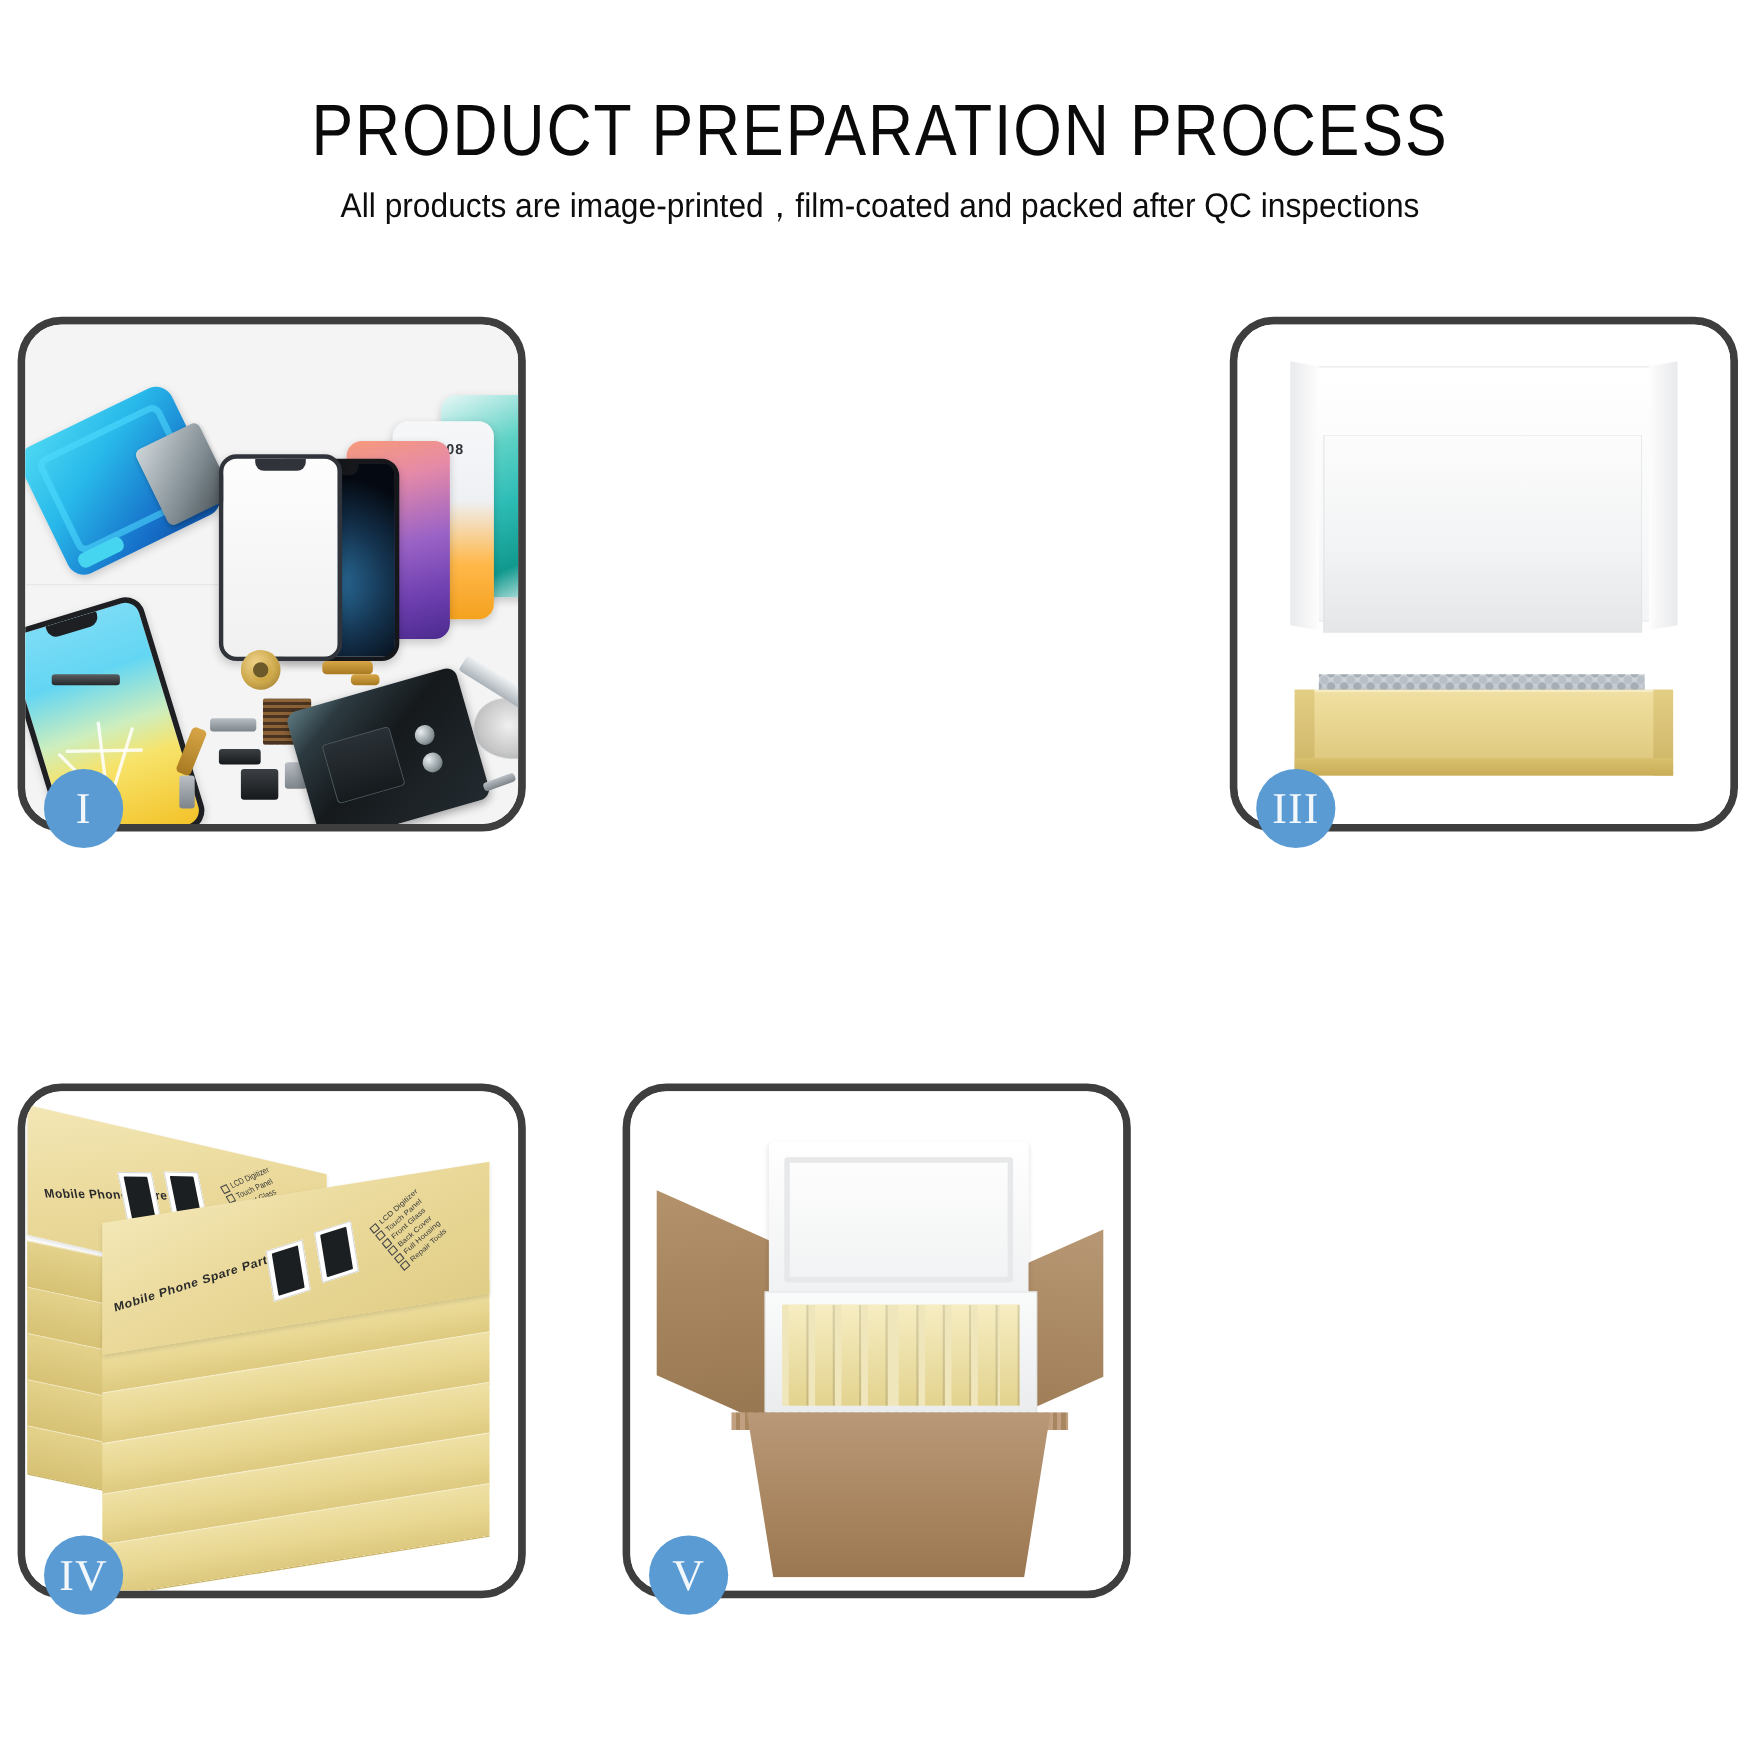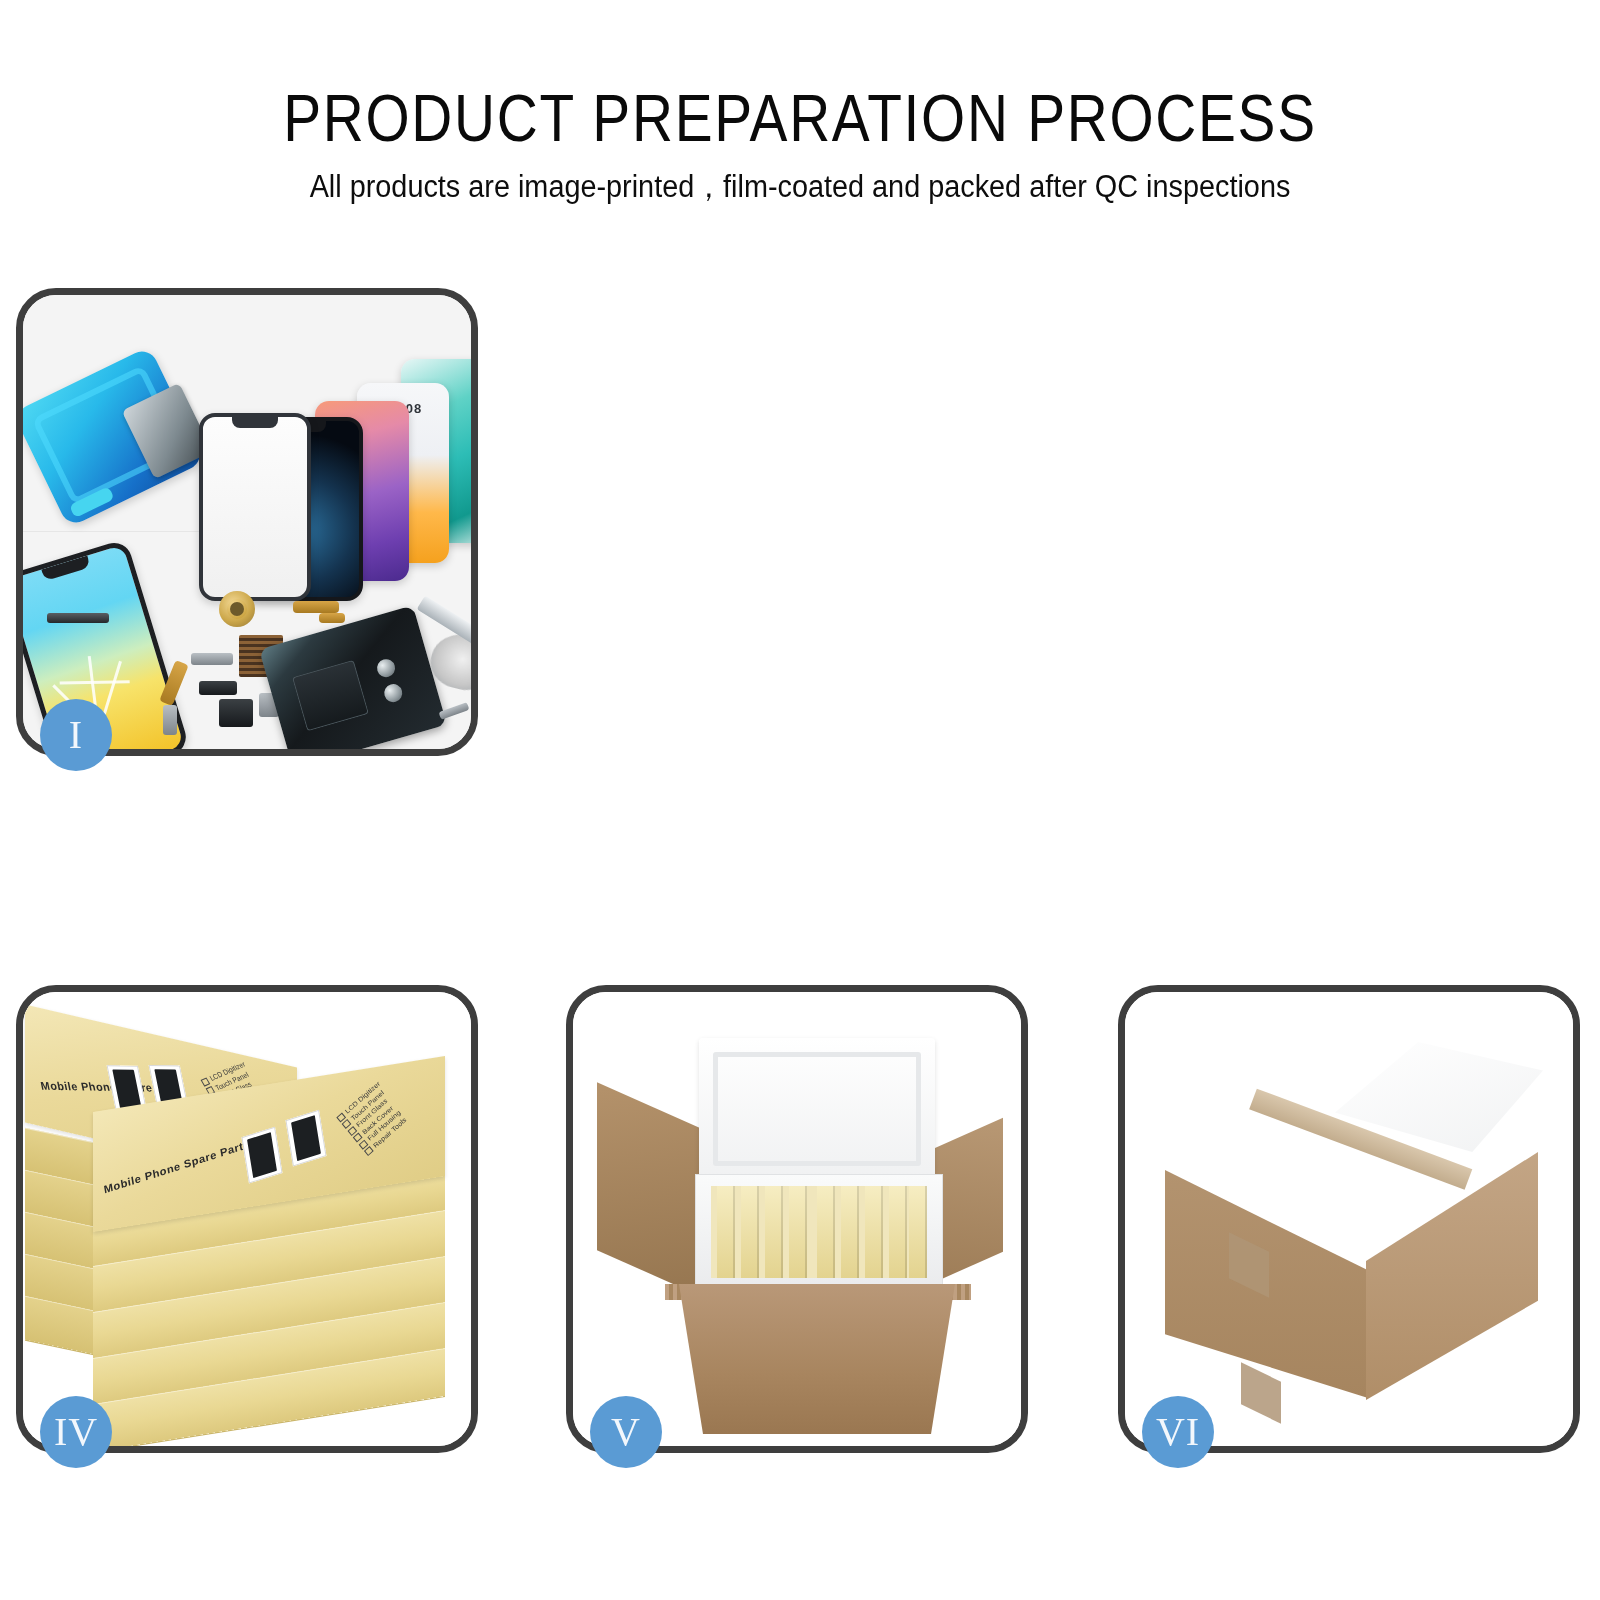--- a/index.html
+++ b/index.html
@@ -507,20 +507,33 @@
           <div class="lens" style="left:108px;top:70px;"></div>
         </div>
         <div class="p1-brush"></div>
         <div class="p1-tool"></div>
         <div class="cmp cmp-gray" style="left:416px;top:412px;width:30px;height:8px;transform:rotate(-20deg);"></div>
       </div>
       <div class="badge">I</div>
     </div>
 
 
+    <div class="panel panel-3">
+      <div class="clip">
+        <div class="p3-bg"></div>
+        <div class="p3-lidback"></div>
+        <div class="p3-flapL"></div>
+        <div class="p3-flapR"></div>
+        <div class="p3-foam"></div>
+        <div class="p3-bubble"></div>
+        <div class="p3-tray"></div>
+        <div class="p3-trayfront"></div>
+      </div>
+      <div class="badge">III</div>
+    </div>
 
   </div>
 
   <div class="row row-2">
 
     <div class="panel panel-1">
       <div class="clip">
         <div class="p4-bg"></div>
 
         <div class="stackbox side" style="left:2px;  top:158px; width:210px;height:44px;transform:skewY(12deg);"></div>
@@ -591,28 +604,15 @@
           <i style="left:154px;"></i>
             <i style="left:178px;"></i>
             <i style="left:198px;"></i>
         </div>
         <div class="p5-lip"></div>
         <div class="p5-body"></div>
       </div>
       <div class="badge">V</div>
     </div>
 
-    <div class="panel panel-3">
-      <div class="clip">
-        <div class="p6-bg"></div>
-        <div class="p6-white"></div>
-        <div class="p6-top"></div>
-        <div class="p6-tape"></div>
-        <div class="p6-left"></div>
-        <div class="p6-right"></div>
-        <div class="p6-seamtape"></div>
-        <div class="p6-seamtape2"></div>
-      </div>
-      <div class="badge">VI</div>
-    </div>
 
   </div>
 </div>
 
 </body></html>

